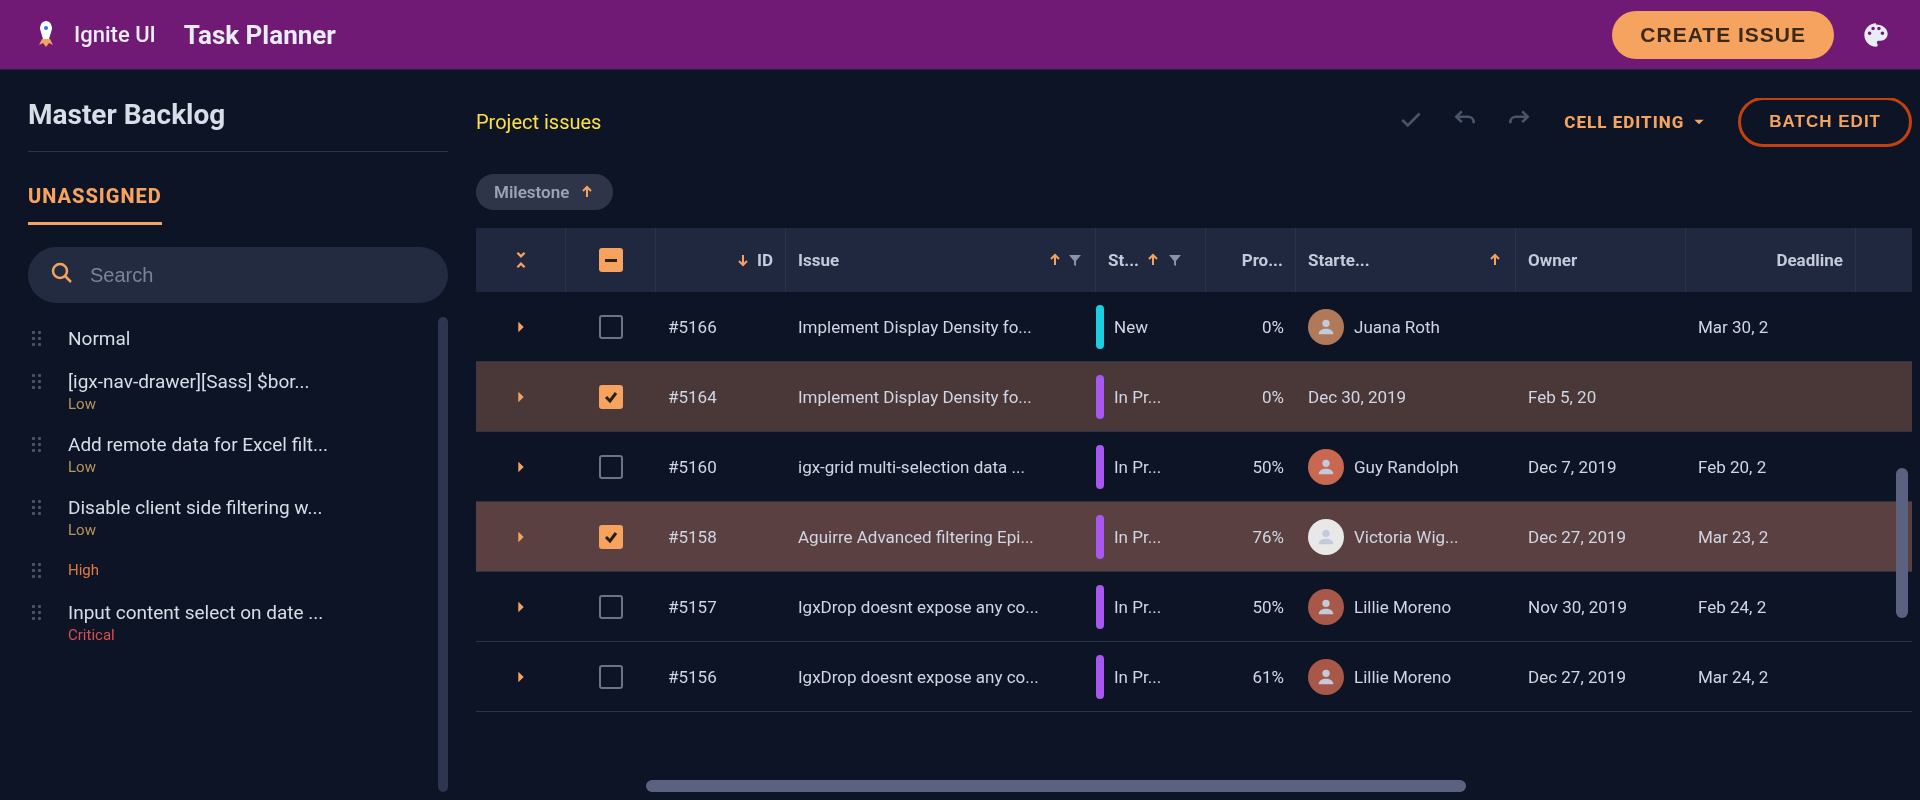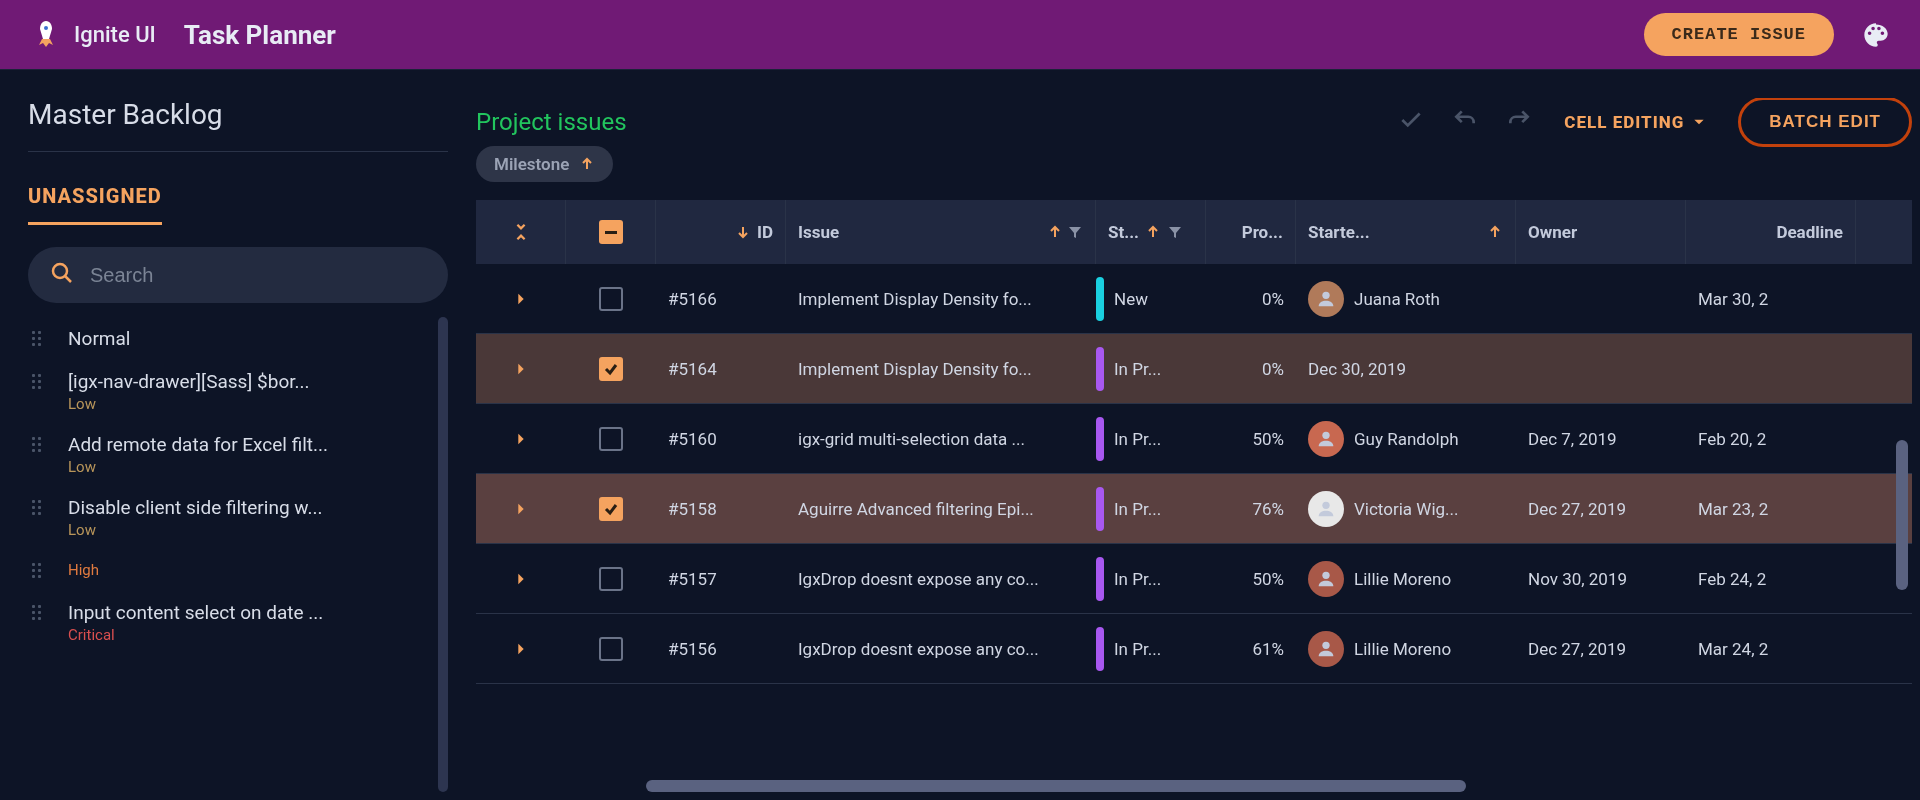--- a/index.html
+++ b/index.html
@@ -25,44 +25,43 @@
   position: relative;
 }
 .logo-icon svg { width: 100%; height: 100%; }
 .brand-name { font-size: 22px; font-weight: 500; color: #e8ecf5; }
 .app-title { font-size: 26px; font-weight: 700; color: #e8ecf5; margin-left: 16px; }
 .header-spacer { flex: 1; }
 .create-btn {
   background: #f5a35f;
   color: #3b2a1a;
   font-weight: 800;
-  font-size: 17px;
+  font-size: 21px;
   letter-spacing: 1px;
   padding: 12px 28px;
   border: none;
   border-radius: 30px;
   cursor: pointer;
-  font-family: Liberation Mono, monospace;
 }
 .palette-icon {
   width: 28px; height: 28px; margin-left: 28px;
   color: #e8ecf5;
 }
 .palette-icon svg { width: 100%; height: 100%; }
 
 .app-body { display: flex; height: calc(100% - 70px); padding: 28px 8px 8px 28px; gap: 28px; }
 
 .sidebar {
   width: 420px;
   display: flex;
   flex-direction: column;
 }
 .sidebar-title {
   font-size: 28px;
-  font-weight: 400;
+  font-weight: 700;
   color: #d8dde8;
   padding-bottom: 20px;
   border-bottom: 1px solid #2a3348;
 }
 .tab-row { display: flex; margin-top: 18px; }
 .tab {
   font-size: 20px;
   font-weight: 800;
   letter-spacing: 1px;
   padding: 14px 0;
@@ -126,21 +125,21 @@
 .priority-low { color: #b8955a; }
 .priority-high { color: #e07a3f; }
 .priority-critical { color: #d94f4f; }
 
 .main-panel { flex: 1; display: flex; flex-direction: column; overflow: hidden; }
 .main-header {
   display: flex;
   align-items: center;
   height: 48px;
 }
-.main-title { font-size: 24px; color: #22c55e; }
+.main-title { font-size: 20px; color: #fde047; }
 .main-spacer { flex: 1; }
 .toolbar-icons { display: flex; gap: 28px; align-items: center; margin-right: 32px; }
 .toolbar-icons svg { width: 26px; height: 26px; color: #4a5468; }
 .cell-editing-btn {
   color: #f5a35f;
   font-weight: 800;
   font-size: 17px;
   letter-spacing: 1px;
   display: flex;
   align-items: center;
@@ -154,21 +153,21 @@
   background: transparent;
   color: #f5a35f;
   font-weight: 800;
   font-size: 17px;
   letter-spacing: 1px;
   padding: 12px 28px;
   border-radius: 30px;
   cursor: pointer;
 }
 
-.groupby-row { }
+.groupby-row { margin-top: 28px; }
 .milestone-chip {
   display: inline-flex;
   align-items: center;
   gap: 10px;
   background: #2e3548;
   padding: 8px 18px;
   border-radius: 20px;
   font-size: 17px;
   font-weight: 600;
   color: #9ba3b5;
@@ -561,20 +560,21 @@
               </div>
             </div>
             <div>#5164</div>
             <div class="truncate">Implement Display Density fo...</div>
             <div class="status-cell">
               <div class="status-bar inprogress"></div>
               <span class="status-text">In Pr...</span>
             </div>
             <div class="progress-cell">0%</div>
             <div>Dec 30, 2019</div>
+            <div>Feb 5, 20</div>
           </div>
           <div class="grid-row">
             <div class="expand-cell">
               <svg viewBox="0 0 12 12" fill="currentColor">
                 <path d="M4 2l4 4-4 4z"></path>
               </svg>
             </div>
             <div class="checkbox-cell">
               <div class="checkbox"></div>
             </div>

